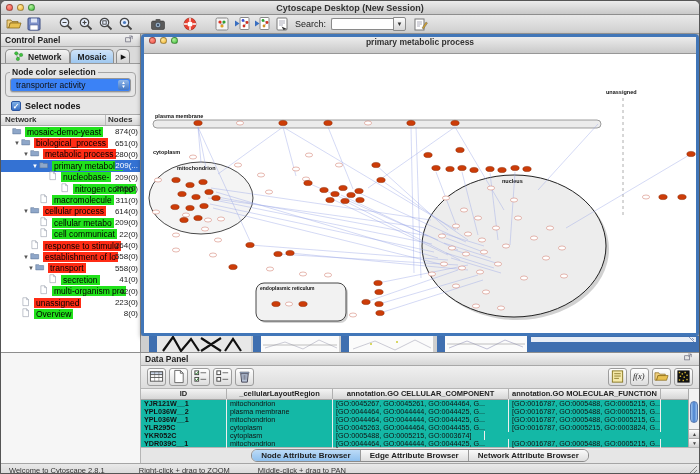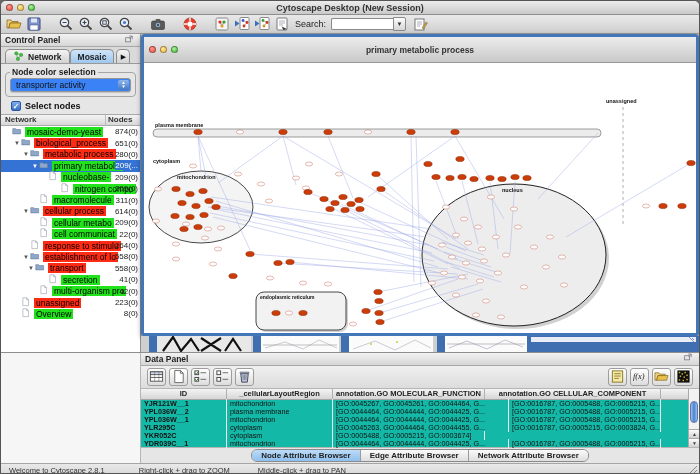--- a/index.html
+++ b/index.html
@@ -63,22 +63,22 @@
   .tr-icon{width:13px;flex:none;display:flex;align-items:center;}
   .tr-label{padding:0 2px;color:#000;overflow:hidden;max-width:86px;}
   .tr-label.green{background:#21e21b;}
   .tr-label.red{background:#ff2c15;}
   .tr-count{position:absolute;right:2px;font-size:8px;color:#222;background:inherit;}
   .tree-row.selected .tr-count{color:#fff;}
   
   .canvas-area{flex:1;position:relative;background:#c6c6c6;}
   .net-window{position:absolute;left:0;top:0;right:0;height:302px;border:3px solid #4176b8;border-radius:4px 4px 3px 3px;
     background:#fff;display:flex;flex-direction:column;box-shadow:0 2px 5px rgba(0,0,0,.4);}
-  .net-titlebar{height:26px;background:linear-gradient(#ececec,#c9c9c9);border-bottom:1px solid #979797;
-    display:flex;align-items:center;position:relative;flex:none;}
+  .net-titlebar{height:17px;background:linear-gradient(#ececec,#c9c9c9);border-bottom:1px solid #979797;
+    display:flex;align-items:flex-start;position:relative;flex:none;}
   .net-titlebar .title{position:absolute;left:0;right:0;text-align:center;font-size:8.5px;font-weight:bold;color:#333;}
   .net-canvas{flex:1;background:#fff;overflow:hidden;}
   .strips{position:absolute;left:0;right:0;bottom:0;height:16px;background:#cfcfcf;overflow:hidden;}
   
   .data-panel{height:111px;border-top:1px solid #8e8e8e;display:flex;}
   .dp-left{width:140px;background:#f6f6f6;border-right:1px solid #b5b5b5;}
   .dp-right{flex:1;display:flex;flex-direction:column;background:#e6e6e6;}
   .dp-toolbar{height:24px;display:flex;align-items:center;gap:3px;padding:0 6px;background:linear-gradient(#f0f0f0,#dcdcdc);
     border-bottom:1px solid #b5b5b5;}
   .dp-btn{width:19px;height:18px;border:1px solid #9d9d9d;border-radius:3px;background:linear-gradient(#fff,#dcdcdc);
@@ -853,22 +853,22 @@
                   <rect x="11" y="10.5" width="1.5" height="1.5"></rect>
                 </g>
               </svg>
             </span>
           </div>
         </div>
       <div class="dp-table">
         <div class="dt-header" id="dt-header">
             <div style="width: 86px;">ID</div>
             <div style="width: 106px;">_cellularLayoutRegion</div>
+            <div style="width: 176px;">annotation.GO CELLULAR_COMPONENT</div>
             <div style="width: 152px;">annotation.GO MOLECULAR_FUNCTION</div>
-            <div style="width: 176px;">annotation.GO CELLULAR_COMPONENT</div>
           </div>
         <div id="dt-body">
             <div class="dt-row">
               <div style="width: 86px;">YJR121W__1</div>
               <div style="width: 106px;">mitochondrion</div>
               <div style="width: 176px;">[GO:0045267, GO:0045261, GO:0044464, G...</div>
               <div style="width: 152px;">[GO:0016787, GO:0005488, GO:0005215, G...</div>
             </div>
             <div class="dt-row">
               <div style="width: 86px;">YPL036W__2</div>

